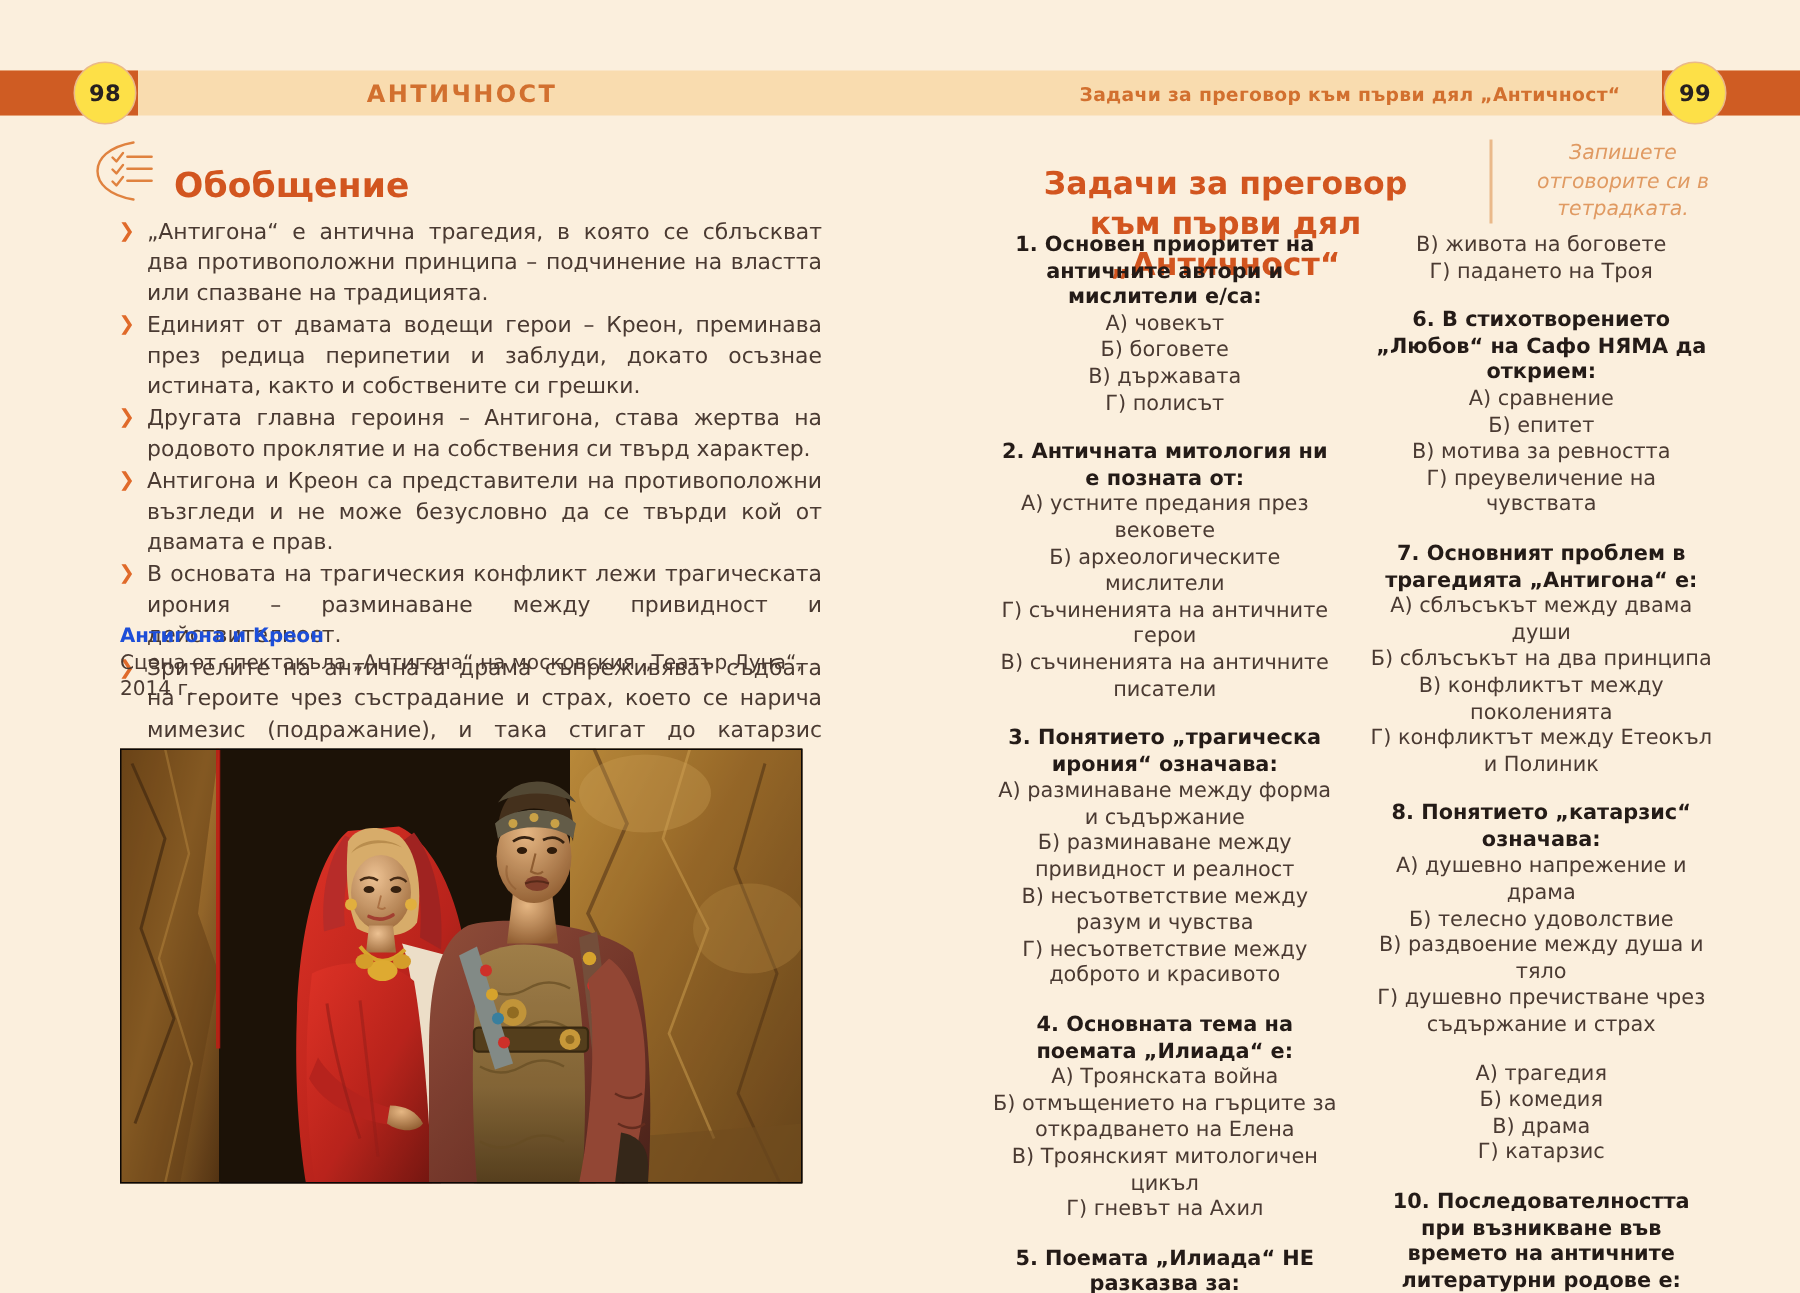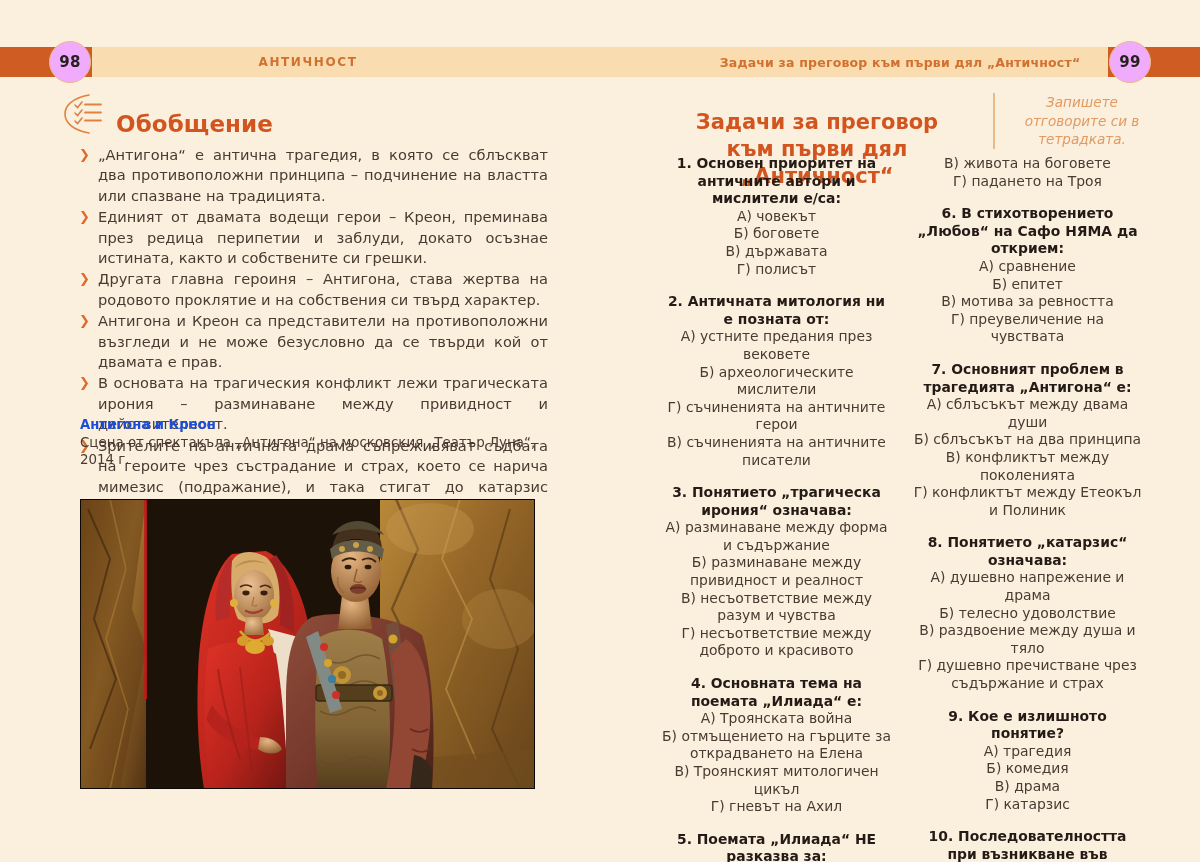--- a/index.html
+++ b/index.html
@@ -30,38 +30,38 @@
   .hdr-right .hdr-band{left:0;right:0;}
   .hdr-tab{
     position:absolute;top:0;height:30px;width:92px;
     background:#cf5c23;
   }
   .hdr-left .hdr-tab{left:0;}
   .hdr-right .hdr-tab{right:0;}
   .pagenum{
     position:absolute;top:-6px;
     width:42px;height:42px;border-radius:50%;
-    background:#f0abfc;
+    background:#fde047;
     border:1.5px solid #eab98a;
     box-sizing:border-box;
     color:#262020;
     font-size:15px;font-weight:700;
     display:flex;align-items:center;justify-content:center;
     letter-spacing:.3px;
   }
   .pagenum.left{left:49px;}
   .pagenum.right{right:49px;}
   .hdr-title{
     position:absolute;top:0;height:30px;left:0;right:0;
     display:flex;align-items:center;justify-content:center;
     color:#d2702f;
     font-size:12.5px;font-weight:600;
     letter-spacing:.2px;
   }
-  .hdr-left .hdr-title{letter-spacing:1.6px;font-size:12px;padding-left:16px;}
+  .hdr-left .hdr-title{letter-spacing:1.6px;font-size:16px;padding-left:16px;}
 
   
   .page-left{
     position:absolute;left:0;top:77px;width:600px;height:785px;
   }
   .sum-head{
     position:absolute;left:62px;top:15px;
     display:flex;align-items:flex-end;gap:12px;
   }
   .sum-icon{
@@ -424,21 +424,20 @@
           <p class="qopt">Г) конфликтът между Етеокъл и Полиник</p>
         </div>
         <div class="qblock">
           <p class="qstem">8. Понятието „катарзис“ означава:</p>
           <p class="qopt">А) душевно напрежение и драма</p>
           <p class="qopt">Б) телесно удоволствие</p>
           <p class="qopt">В) раздвоение между душа и тяло</p>
           <p class="qopt">Г) душевно пречистване чрез съдържание и страх</p>
         </div>
         <div class="qblock">
-          <p class="qstem">9. Кое е излишното понятие?</p>
           <p class="qopt">А) трагедия</p>
           <p class="qopt">Б) комедия</p>
           <p class="qopt">В) драма</p>
           <p class="qopt">Г) катарзис</p>
         </div>
         <div class="qblock">
           <p class="qstem">10. Последователността при възникване във времето на античните литературни родове е:</p>
 
         </div>
       </div>

